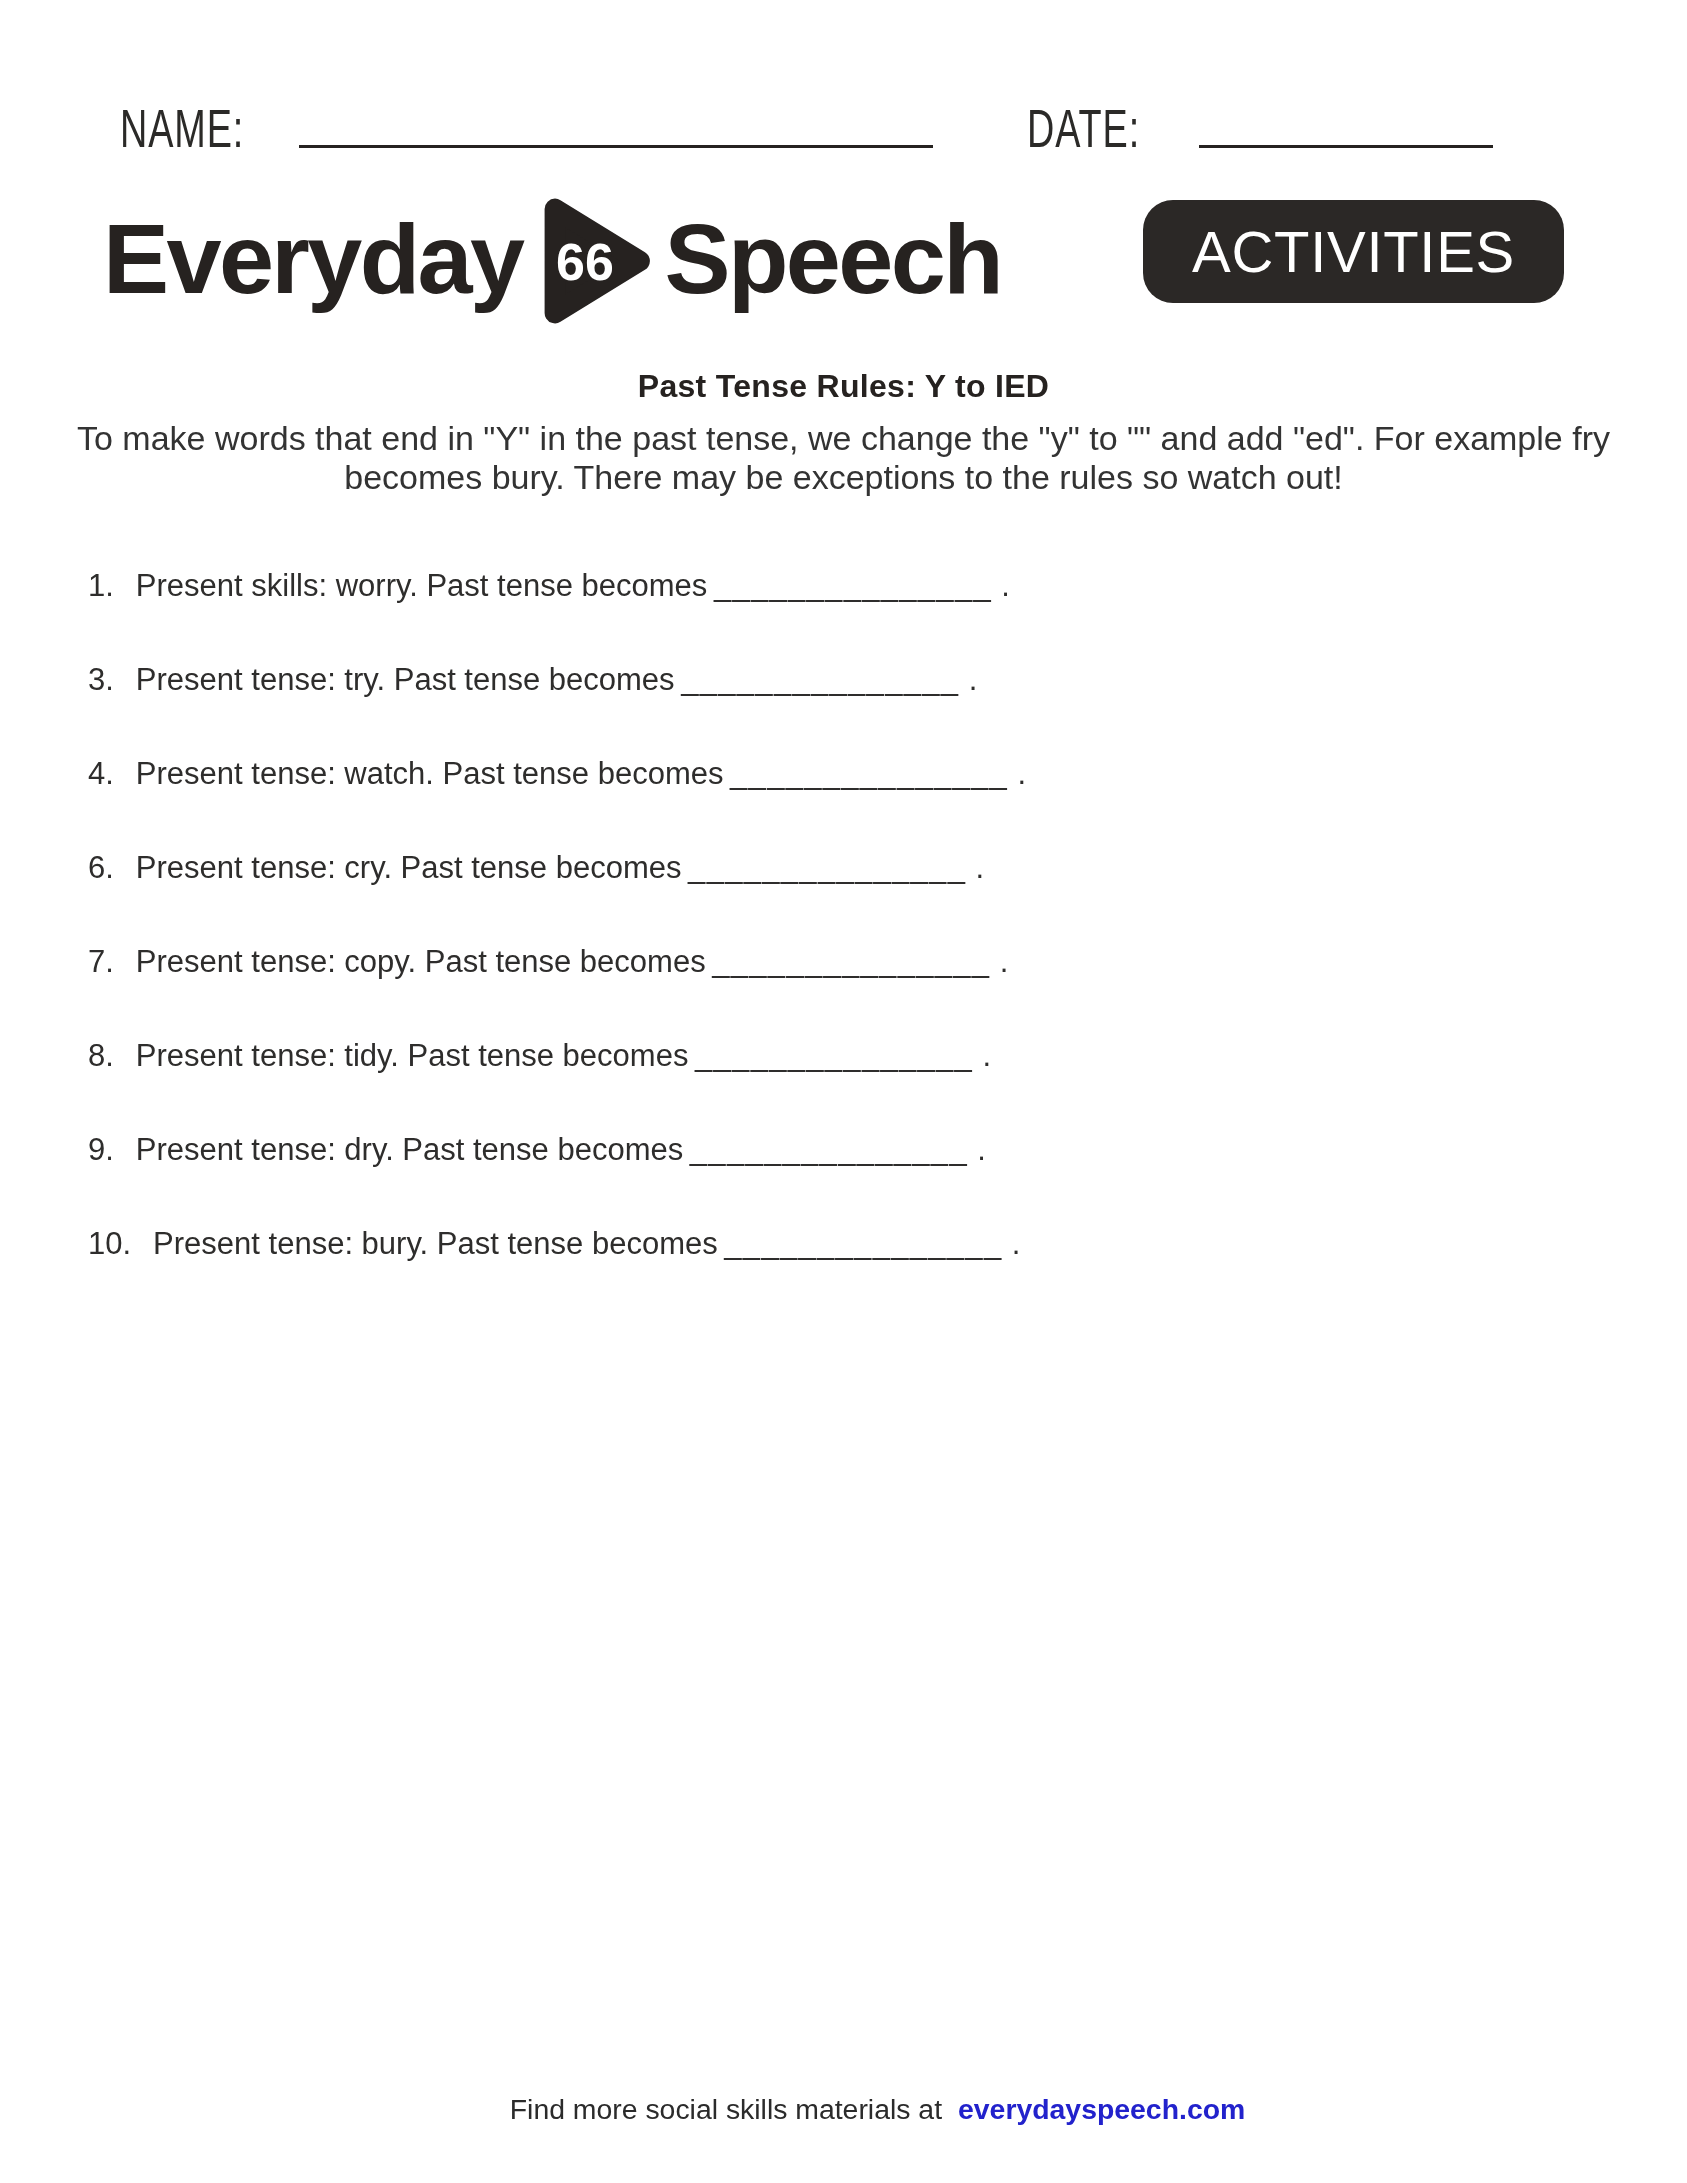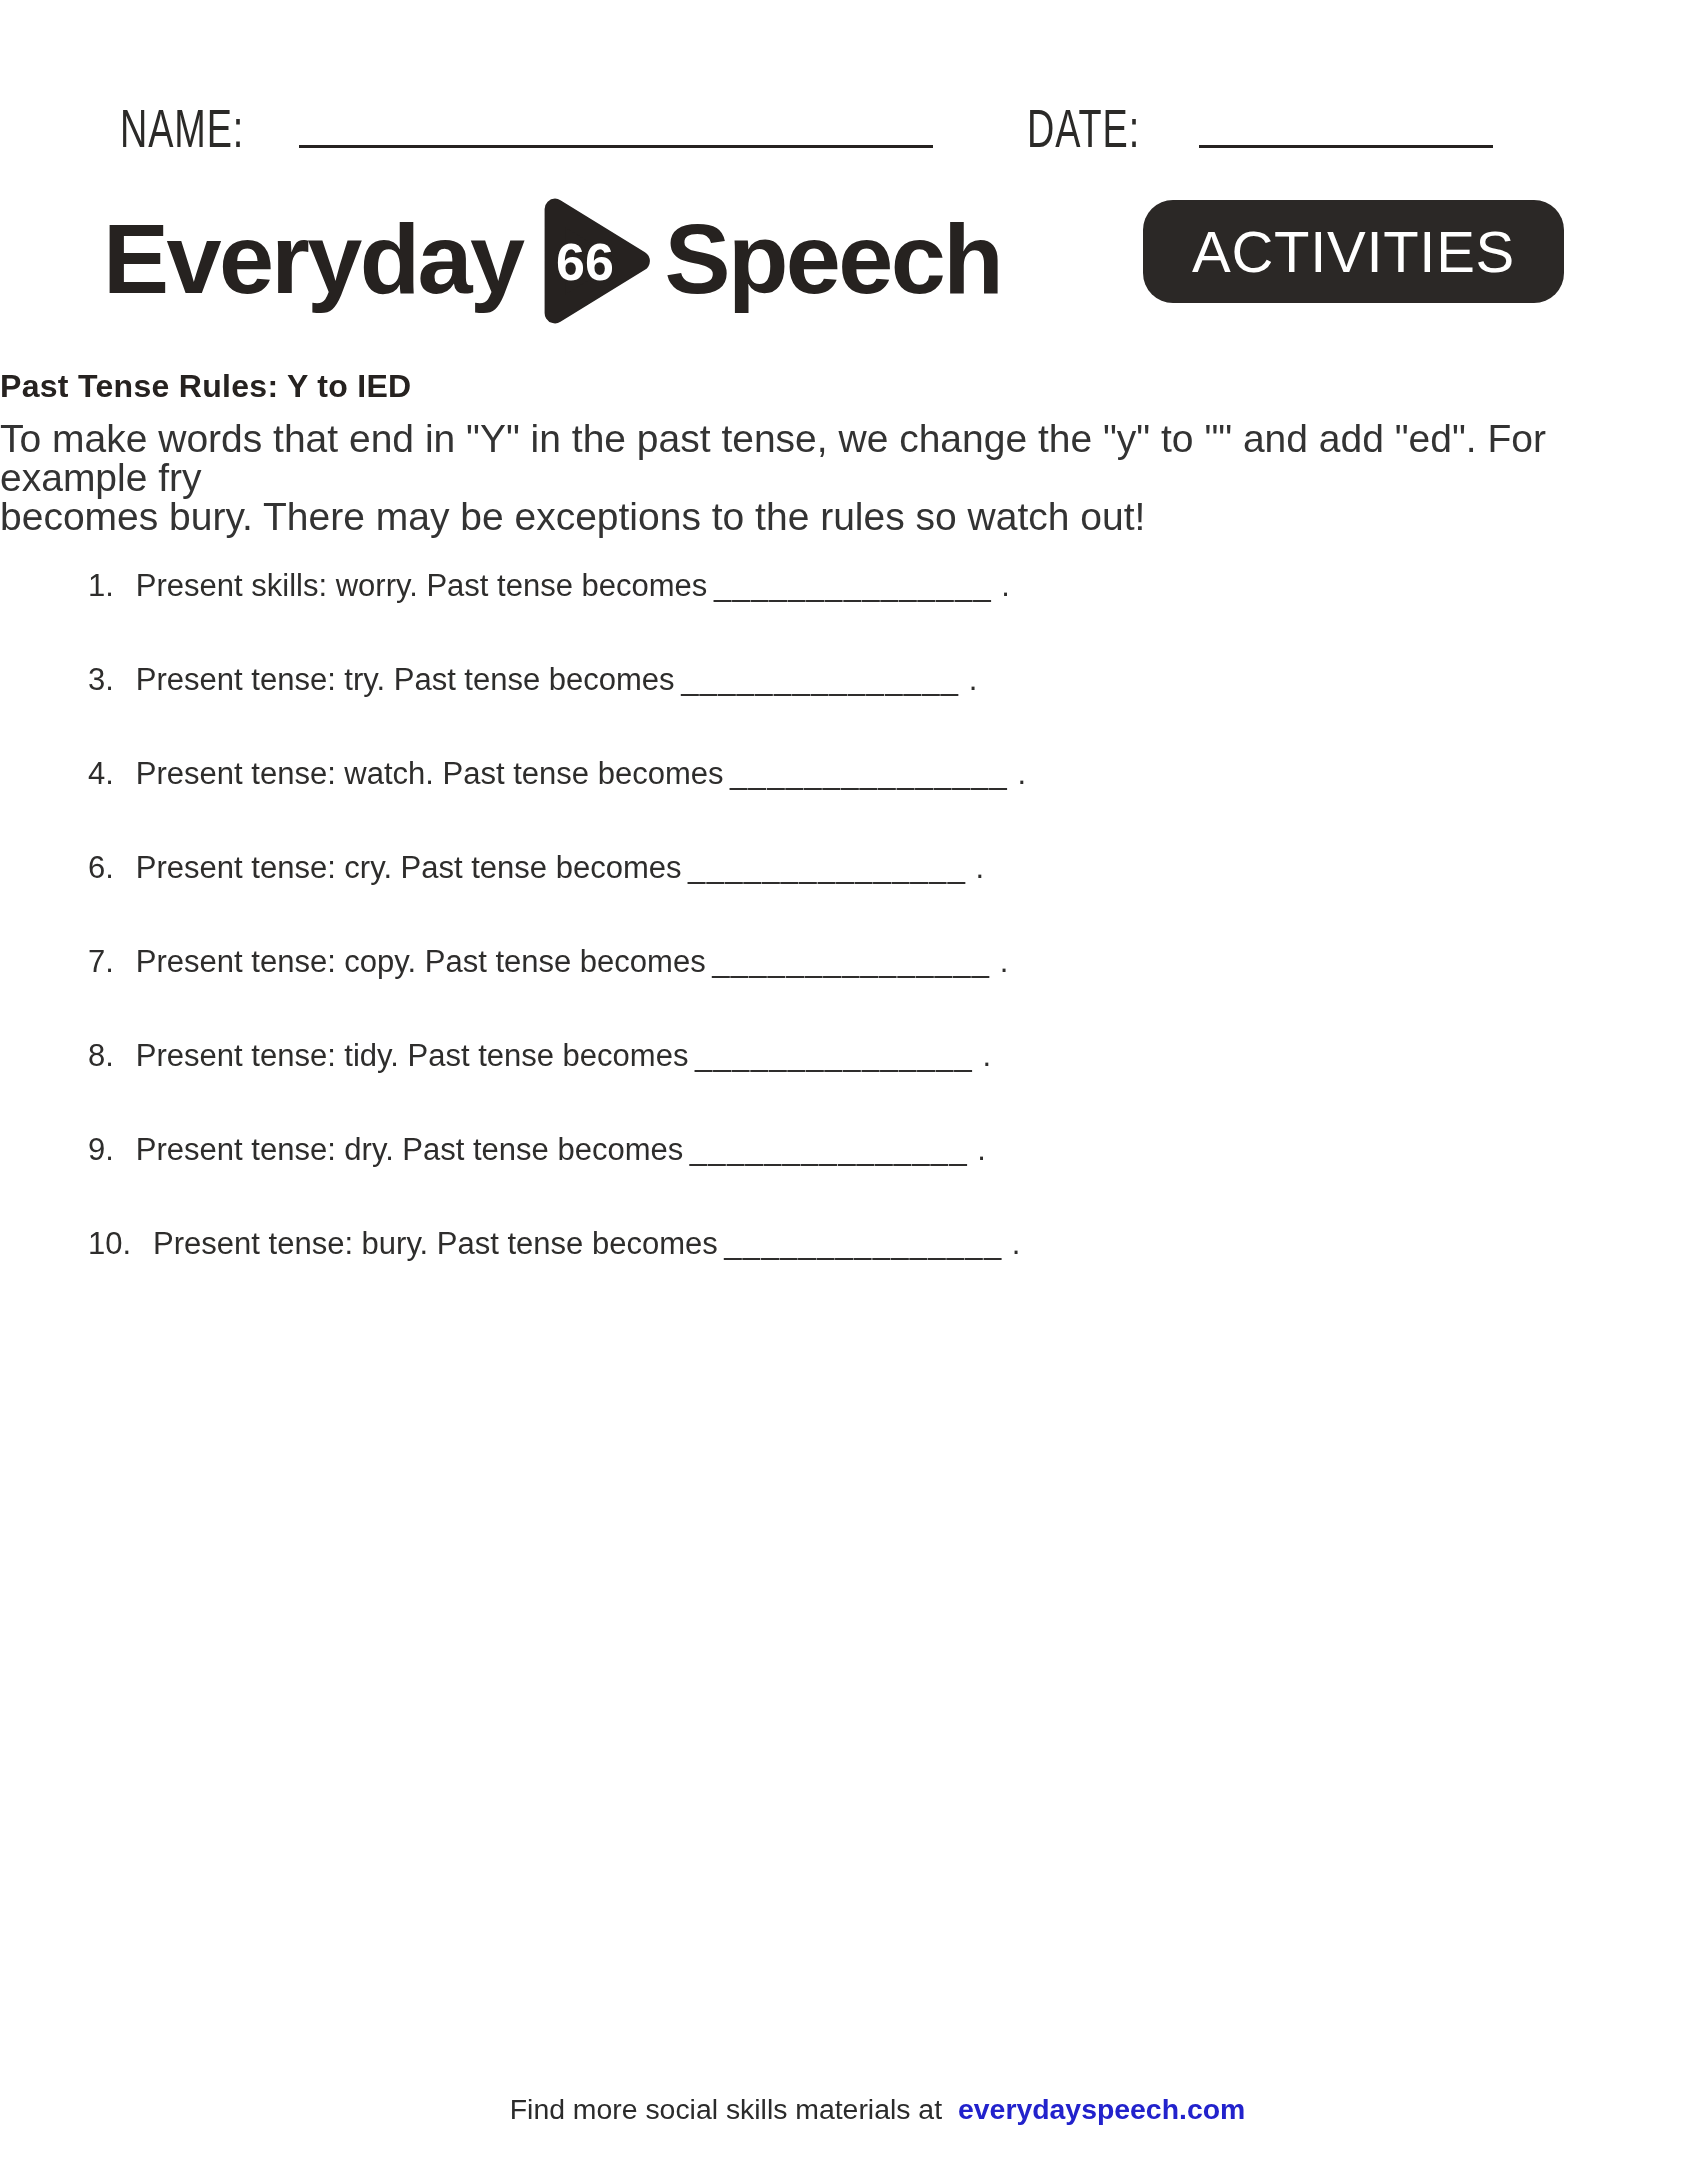--- a/index.html
+++ b/index.html
@@ -48,26 +48,26 @@
     width: 421px; height: 103px;
     background: #2b2826; border-radius: 30px;
     display: flex; align-items: center; justify-content: center;
     color: #ffffff; font-size: 58px; font-weight: 400;
     letter-spacing: 0.7px;
   }
 
   
   .title {
     position: absolute; top: 368px; left: 0; width: 100%;
-    font-size: 32px; font-weight: bold;
+    text-align: center; font-size: 32px; font-weight: bold;
     color: #262220; letter-spacing: 0.3px;
   }
   .instructions {
     position: absolute; top: 419px; left: 0; width: 100%;
-    text-align: left; font-size: 39px; line-height: 39px;
+    text-align: center; font-size: 34px; line-height: 39px;
     color: #333333;
   }
 
   
   .items { position: absolute; left: 88px; top: 568px; right: 53px; }
   .item {
     height: 94px; font-size: 31px; line-height: 1.15;
     color: #2e2d2c; white-space: nowrap;
   }
   .item .num { display: inline-block; margin-right: 22px; }

